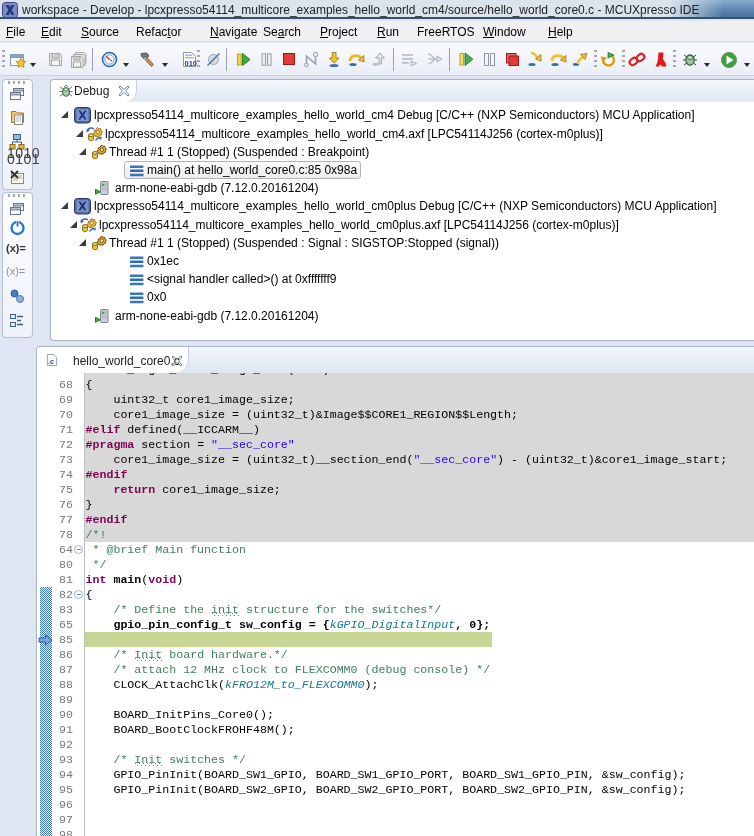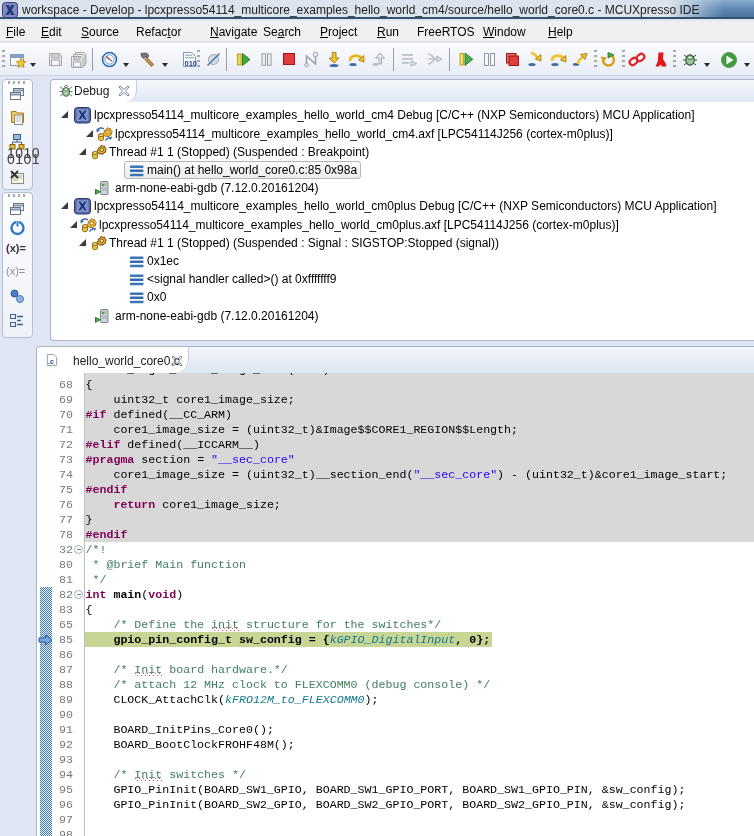--- a/index.html
+++ b/index.html
@@ -414,21 +414,21 @@
   </svg>
   <div id="tree">
 
     <div class="treerow" style="left:0; top:26px; width:716px">
       <div class="tri" style="left:10px; top:5px"></div>
       <svg class="ticon" style="left:23px; top:1px" width="17" height="17" viewBox="0 0 17 17">
           <use href="#xicon"></use>
         </svg>
       <div class="tlabel" style="left:43px">lpcxpresso54114_multicore_examples_hello_world_cm4 Debug [C/C++ (NXP Semiconductors) MCU Application]</div>
     </div>
-    <div class="treerow" style="left:16px; top:45px; width:572px">
+    <div class="treerow" style="left:6px; top:45px; width:572px">
       <div class="tri" style="left:19px; top:5px"></div>
       <svg class="ticon" style="left:29px; top:1px" width="17" height="17" viewBox="0 0 17 17">
           <use href="#axficon"></use>
         </svg>
       <div class="tlabel" style="left:48px">lpcxpresso54114_multicore_examples_hello_world_cm4.axf [LPC54114J256 (cortex-m0plus)]</div>
     </div>
     <div class="treerow" style="left:0; top:63px; width:716px">
       <div class="tri" style="left:28px; top:5px"></div>
       <svg class="ticon" style="left:39px; top:1px" width="17" height="17" viewBox="0 0 17 17">
           <use href="#thicon"></use>
@@ -519,21 +519,21 @@
         <div>69</div>
         <div>70</div>
         <div>71</div>
         <div>72</div>
         <div>73</div>
         <div>74</div>
         <div>75</div>
         <div>76</div>
         <div>77</div>
         <div>78</div>
-        <div>32</div>
+        <div>64</div>
         <div>80</div>
         <div>81</div>
         <div>82</div>
         <div>83</div>
         <div>65</div>
         <div>85</div>
         <div>86</div>
         <div>87</div>
         <div>88</div>
         <div>89</div>
@@ -549,21 +549,20 @@
     </div>
     <div class="fold" style="top:172px"></div>
     <div class="fold" style="top:217px"></div>
     <svg class="abs" style="left:1px; top:261px" width="15" height="12" viewBox="0 0 15 12">
       <path d="M1 4 L7.5 4 L7.5 1 L14 6 L7.5 11 L7.5 8 L1 8 Z" fill="#7aa5dc" stroke="#2a5a9e" stroke-width="1"></path>
     </svg>
     <div id="code">
       <div>uint32_t get_core1_image_size(void)</div>
       <div>{</div>
       <div>    uint32_t core1_image_size;</div>
-      <div><span class="kw">#if</span> defined(__CC_ARM)</div>
       <div>    core1_image_size = (uint32_t)&amp;Image$$CORE1_REGION$$Length;</div>
       <div><span class="kw">#elif</span> defined(__ICCARM__)</div>
       <div><span class="kw">#pragma</span> section = <span class="str">"__sec_core"</span></div>
       <div>    core1_image_size = (uint32_t)__section_end(<span class="str">"__sec_core"</span>) - (uint32_t)&amp;core1_image_start;</div>
       <div><span class="kw">#endif</span></div>
       <div>    <span class="kw">return</span> core1_image_size;</div>
       <div>}</div>
       <div><span class="kw">#endif</span></div>
       <div><span class="cmt">/*!</span></div>
       <div><span class="cmt"> * @brief Main function</span></div>

